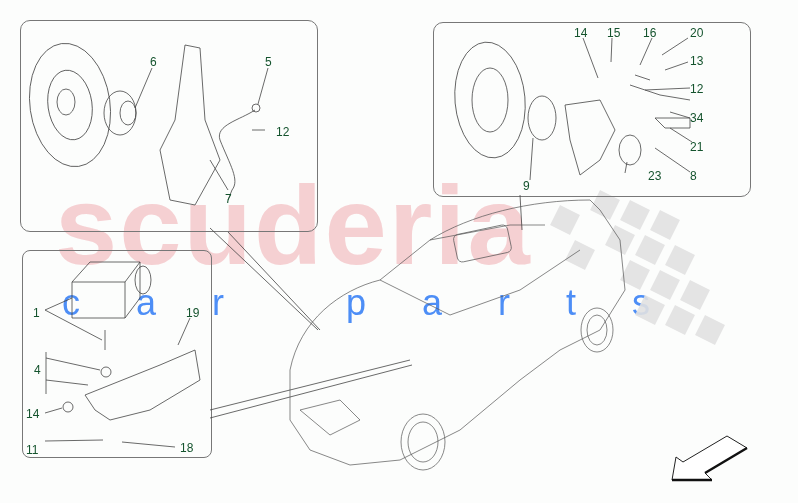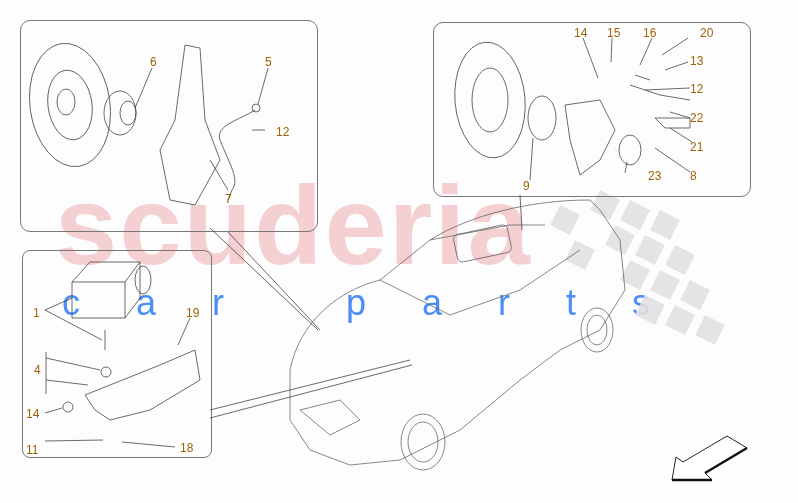--- a/index.html
+++ b/index.html
@@ -1,21 +1,21 @@
 <!DOCTYPE html>
 <html><head>
 <meta charset="utf-8">
 <style>
   html,body{margin:0;padding:0;background:#fcfdfc;}
   body{width:798px;height:503px;position:relative;overflow:hidden;font-family:"Liberation Sans",sans-serif;color:#222;}
   .wm{position:absolute;font-family:"Liberation Sans",sans-serif;font-weight:bold;color:#f4c5c8;pointer-events:none;}
   .wm-main{left:55px;top:170px;font-size:112px;letter-spacing:2px;line-height:1;opacity:.8;}
   .wm-sub{left:62px;top:285px;font-size:36px;letter-spacing:56px;color:#3b82f6;font-weight:normal;line-height:1;opacity:.9;}
   .panel{position:absolute;border:1px solid #777;border-radius:10px;background:transparent;}
-  .label{position:absolute;font-size:12px;line-height:12px;color:#a16207;}
+  .label{position:absolute;font-size:12px;line-height:12px;color:#14532d;}
   svg.layer{position:absolute;left:0;top:0;width:798px;height:503px;}
 </style>
 </head>
 <body>
 
 <div class="wm wm-main">scuderia</div>
 <div class="wm wm-sub">car parts</div>
 
 <svg class="layer" viewBox="0 0 798 503">
   <g fill="#e2e2e2" opacity="0.9">
@@ -128,24 +128,24 @@
 </svg>
 
 <span class="label" style="left:150px;top:56px;">6</span>
 <span class="label" style="left:265px;top:56px;">5</span>
 <span class="label" style="left:276px;top:126px;">12</span>
 <span class="label" style="left:225px;top:193px;">7</span>
 
 <span class="label" style="left:574px;top:27px;">14</span>
 <span class="label" style="left:607px;top:27px;">15</span>
 <span class="label" style="left:643px;top:27px;">16</span>
-<span class="label" style="left:690px;top:27px;margin-left:10px;">20</span>
+<span class="label" style="left:690px;top:27px;">20</span>
 <span class="label" style="left:690px;top:55px;">13</span>
 <span class="label" style="left:690px;top:83px;">12</span>
-<span class="label" style="left:690px;top:112px;">22</span>
+<span class="label" style="left:690px;top:112px;">34</span>
 <span class="label" style="left:690px;top:141px;">21</span>
 <span class="label" style="left:648px;top:170px;">23</span>
 <span class="label" style="left:690px;top:170px;">8</span>
 <span class="label" style="left:523px;top:180px;">9</span>
 
 <span class="label" style="left:33px;top:307px;">1</span>
 <span class="label" style="left:186px;top:307px;">19</span>
 <span class="label" style="left:34px;top:364px;">4</span>
 <span class="label" style="left:26px;top:408px;">14</span>
 <span class="label" style="left:26px;top:436px;margin-top:8px;">11</span>

